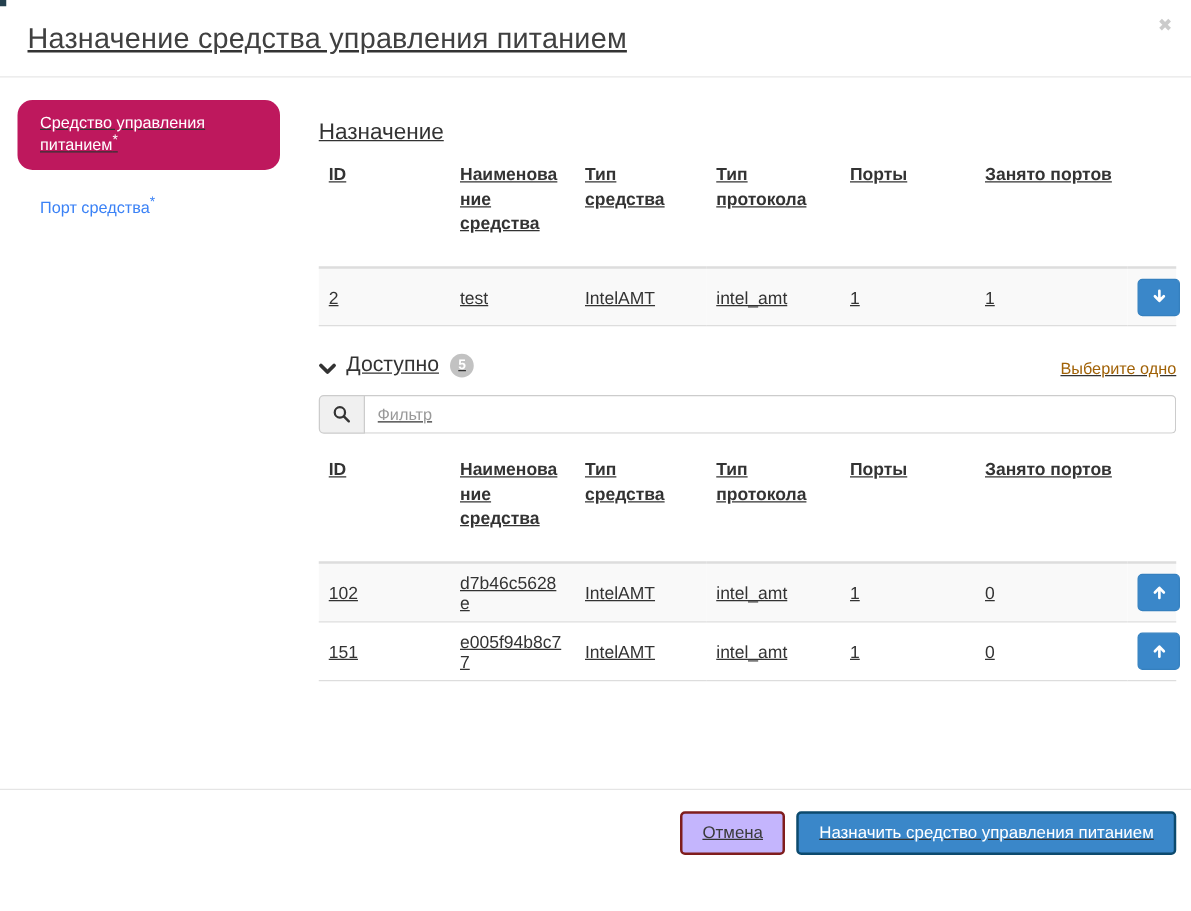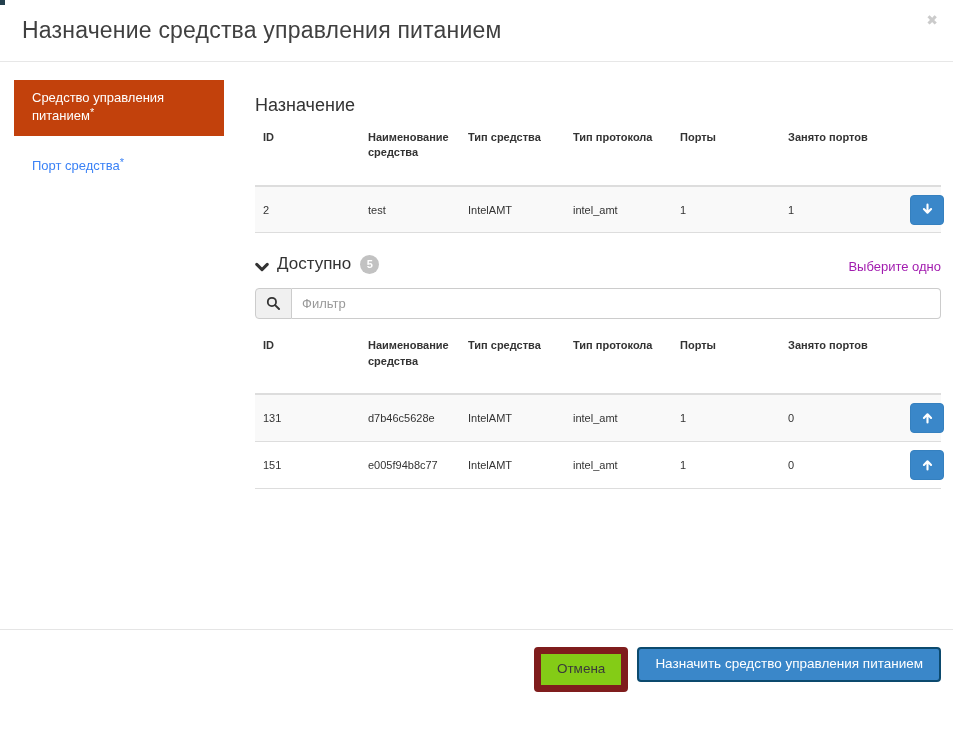--- a/index.html
+++ b/index.html
@@ -4,68 +4,68 @@
 <style>
   * { box-sizing: border-box; }
   html, body {
     margin: 0; padding: 0;
     width: 953px; height: 729px;
     overflow: hidden;
     background: #fff;
     font-family: "Liberation Sans", "DejaVu Sans", sans-serif;
     color: #333;
   }
-  .modal { display: flex; flex-direction: column; width: 953px; height: 692px; position: relative; }
+  .modal { display: flex; flex-direction: column; width: 953px; height: 692px; position: relative; text-decoration: underline; }
   .corner-mark { position: absolute; top: 0; left: 0; width: 5px; height: 5px; background: #24404e; }
 
   
   .modal-header { position: relative; height: 62px; flex: 0 0 62px; border-bottom: 1px solid #e7e7e7; }
   .modal-title { font-size: 23px; font-weight: 400; color: #404040; padding: 17px 0 0 22px; letter-spacing: .2px; }
   .close-btn { position: absolute; top: 13px; right: 15px; font-size: 14px; font-weight: bold; color: #cbcbcb; cursor: pointer; line-height: 1; }
 
   
   .modal-body { flex: 1 1 auto; display: flex; padding: 18px 12px 0 14px; overflow: hidden; }
 
   
   .sidebar { flex: 0 0 210px; width: 210px; }
-  .side-tab { background: #c2410c; color: #fff; border-radius: 0; padding: 9px 14px 11px 18px; font-size: 13px; line-height: 1.4; cursor: pointer; }
+  .side-tab { background: #be185d; color: #fff; border-radius: 12px; padding: 9px 14px 11px 18px; font-size: 13px; line-height: 1.4; cursor: pointer; }
   .side-link { display: inline-block; margin: 22px 0 0 18px; color: #3b82f6; font-size: 13px; cursor: pointer; }
   .req { font-size: 11px; vertical-align: top; position: relative; top: -2px; }
 
   
   .main { flex: 1 1 auto; margin-left: 31px; min-width: 0; }
   .section-title { font-size: 18px; font-weight: 400; color: #333; margin: 15px 0 6px 0; }
 
-  table.grid { width: 100%; border-collapse: collapse; table-layout: fixed; font-size: 11px; color: #333; }
+  table.grid { width: 100%; border-collapse: collapse; table-layout: fixed; font-size: 14px; color: #333; }
   table.grid thead th { text-align: left; font-weight: 700; padding: 8px 8px 24px 8px; vertical-align: top; border-bottom: 2px solid #ddd; overflow-wrap: break-word; word-wrap: break-word; line-height: 1.4; }
   table.grid tbody td { height: 47px; padding: 4px 8px; border-bottom: 1px solid #ddd; vertical-align: middle; overflow-wrap: break-word; }
   table.grid tbody tr.striped { background: #f9f9f9; }
   td.action-cell { padding: 4px 0 4px 0; }
 
   .row-btn { width: 34px; height: 30px; background: #3a87c9; border: 1px solid #3580bf; border-radius: 4px; display: flex; align-items: center; justify-content: center; margin-left: auto; cursor: pointer; padding: 0; }
 
   
   .avail-head { display: flex; align-items: flex-end; margin: 21px 0 0 0; }
   .chev { display: inline-flex; margin-right: 8px; cursor: pointer; }
   .avail-title { font-size: 17px; color: #333; cursor: pointer; }
   .count-badge { margin-left: 9px; width: 19px; height: 19px; border-radius: 50%; background: #c2c2c2; color: #fff; font-size: 11px; font-weight: bold; line-height: 19px; text-align: center; }
-  .avail-hint { margin-left: auto; font-size: 13px; color: #a21caf; }
+  .avail-hint { margin-left: auto; font-size: 13px; color: #a16207; }
 
   
   .filter-group { display: flex; margin-top: 14px; }
   .search-btn { flex: 0 0 37px; height: 31px; background: #f0f0f0; border: 1px solid #ccc; border-radius: 4px 0 0 4px; display: flex; align-items: center; justify-content: center; cursor: pointer; padding: 0; }
   .filter-input { flex: 1 1 auto; height: 31px; border: 1px solid #ccc; border-left: none; border-radius: 0 4px 4px 0; padding: 0 10px; font-size: 13px; color: #555; outline: none; font-family: inherit; }
   .filter-input::placeholder { color: #999; opacity: 1; }
 
   .avail-table { margin-top: 11px; }
 
   
   .modal-footer { flex: 0 0 61px; border-top: 1px solid #e5e5e5; display: flex; justify-content: flex-end; align-items: flex-start; gap: 9px; padding: 17px 12px 0 0; }
   .btn { border: none; border-radius: 4px; font-size: 13.5px; padding: 8px 16px; cursor: pointer; font-family: inherit; line-height: 1.1; }
-  .btn-cancel { background: #84cc16; color: #3a3a3a; border: 7px solid #7f1d1d; }
+  .btn-cancel { background: #c4b5fd; color: #3a3a3a; border: 2px solid #7f1d1d; }
   .btn-submit { background: #3a87c9; color: #fff; border: 2px solid #0c4a6e; }
 </style>
 </head>
 <body>
 
 <div class="modal">
   <div class="corner-mark"></div>
 
   <div class="modal-header">
     <div class="modal-title">Назначение средства управления питанием</div>
@@ -167,21 +167,21 @@
             <th>Наименование средства</th>
             <th>Тип средства</th>
             <th>Тип протокола</th>
             <th>Порты</th>
             <th>Занято портов</th>
             <th></th>
           </tr>
         </thead>
         <tbody>
           <tr class="striped">
-            <td>131</td>
+            <td>102</td>
             <td>d7b46c5628e</td>
             <td>IntelAMT</td>
             <td>intel_amt</td>
             <td>1</td>
             <td>0</td>
             <td class="action-cell">
               <button class="row-btn">
                 <span style="display:inline-flex">
                   <svg width="13" height="13" viewBox="0 0 16 16">
                       <path d="M8 14V5M3.6 8.6L8 4l4.4 4.6" stroke="#fff" stroke-width="2.6" fill="none" stroke-linecap="round" stroke-linejoin="round"></path>

